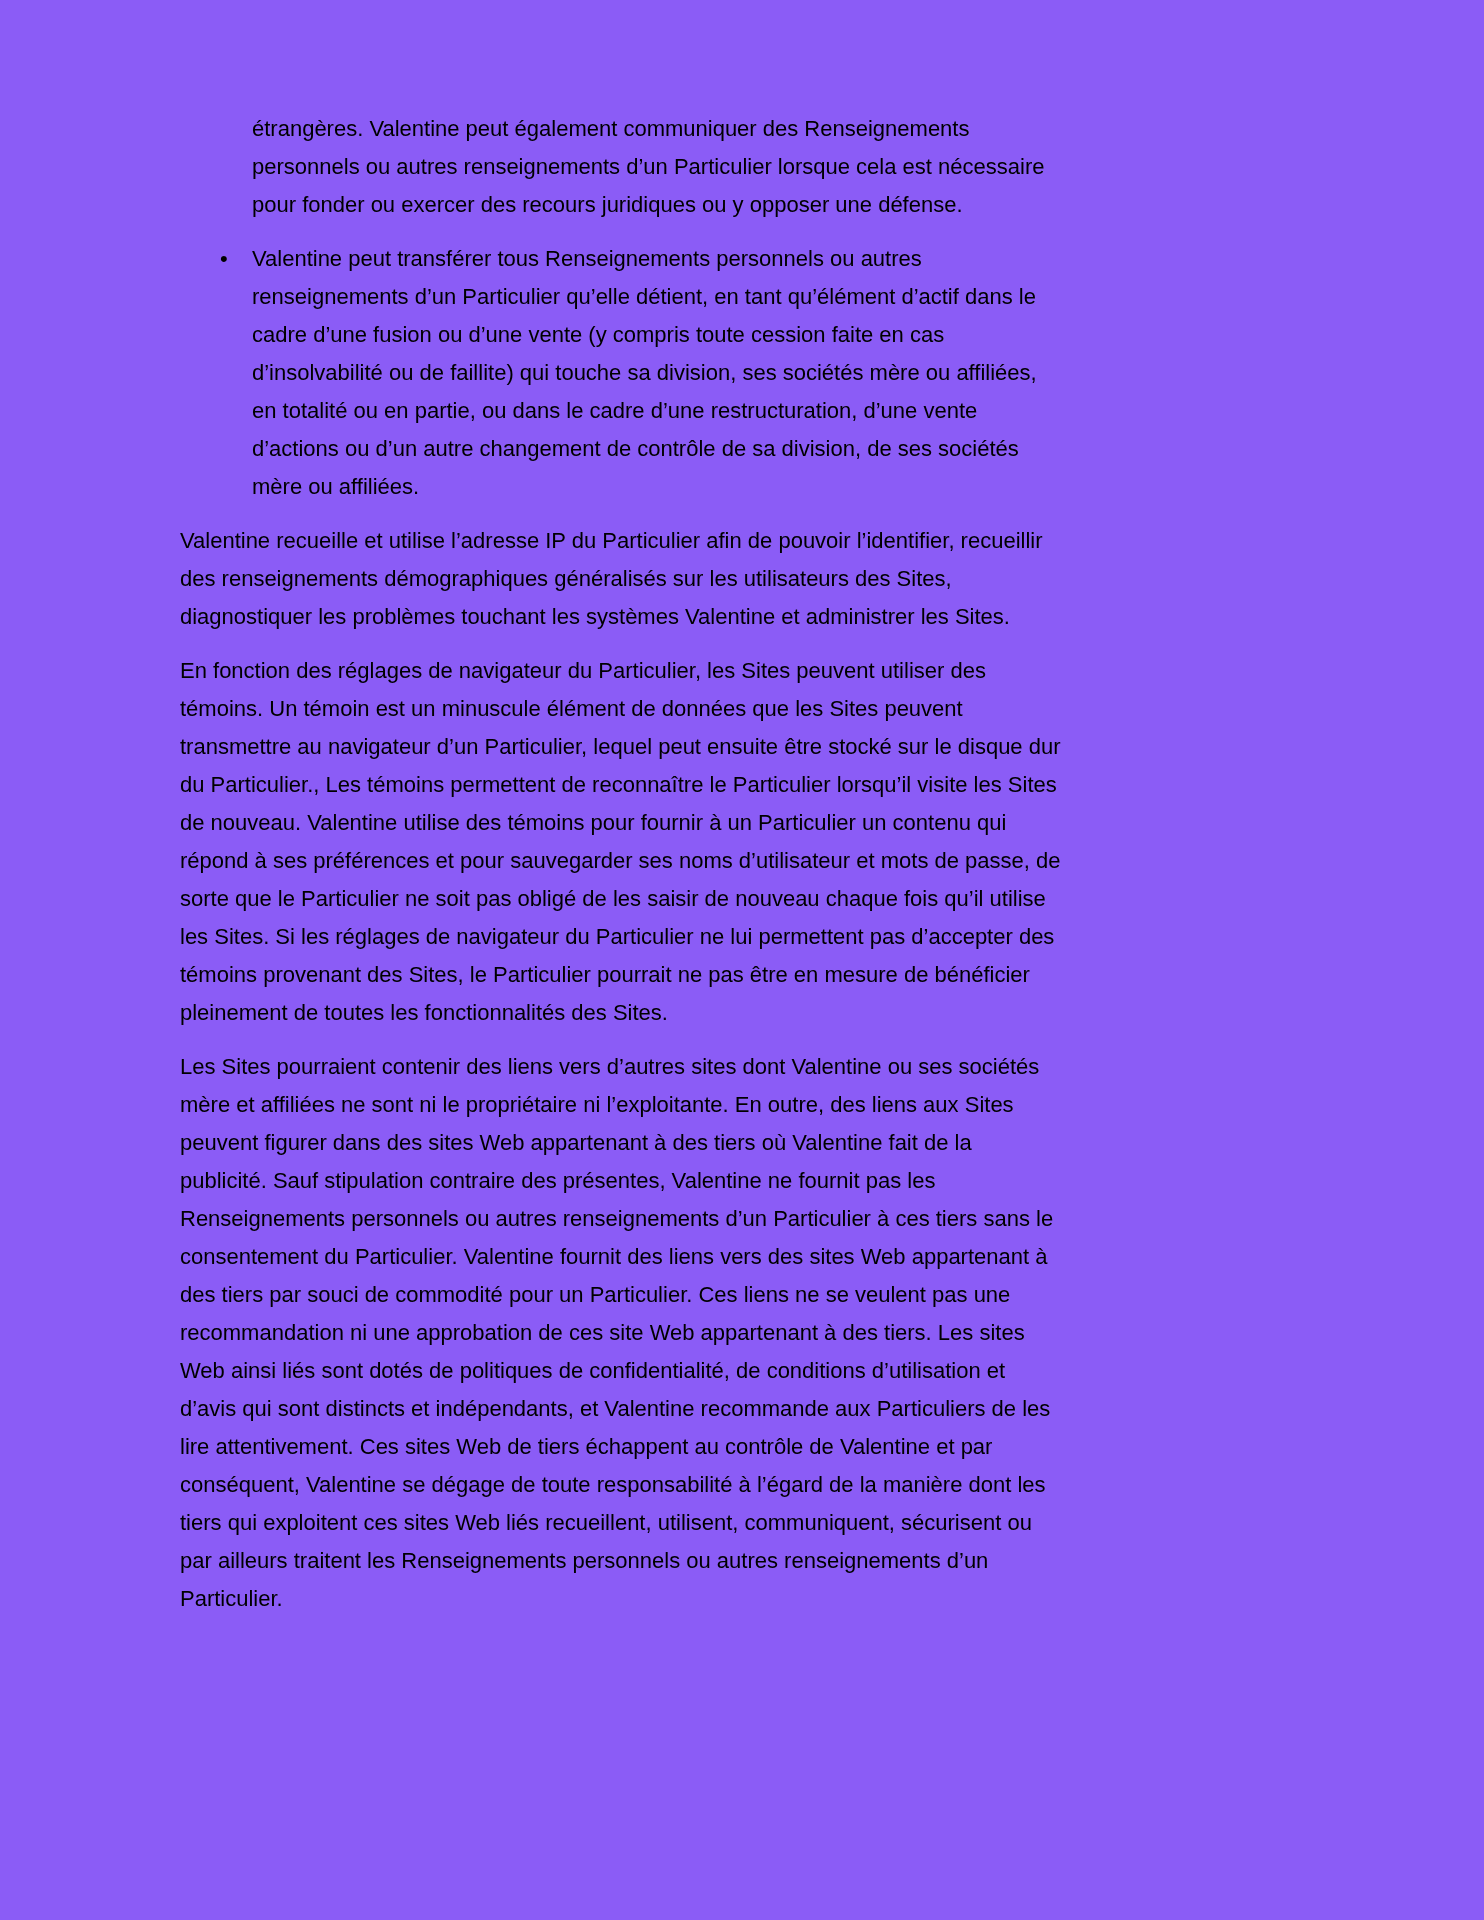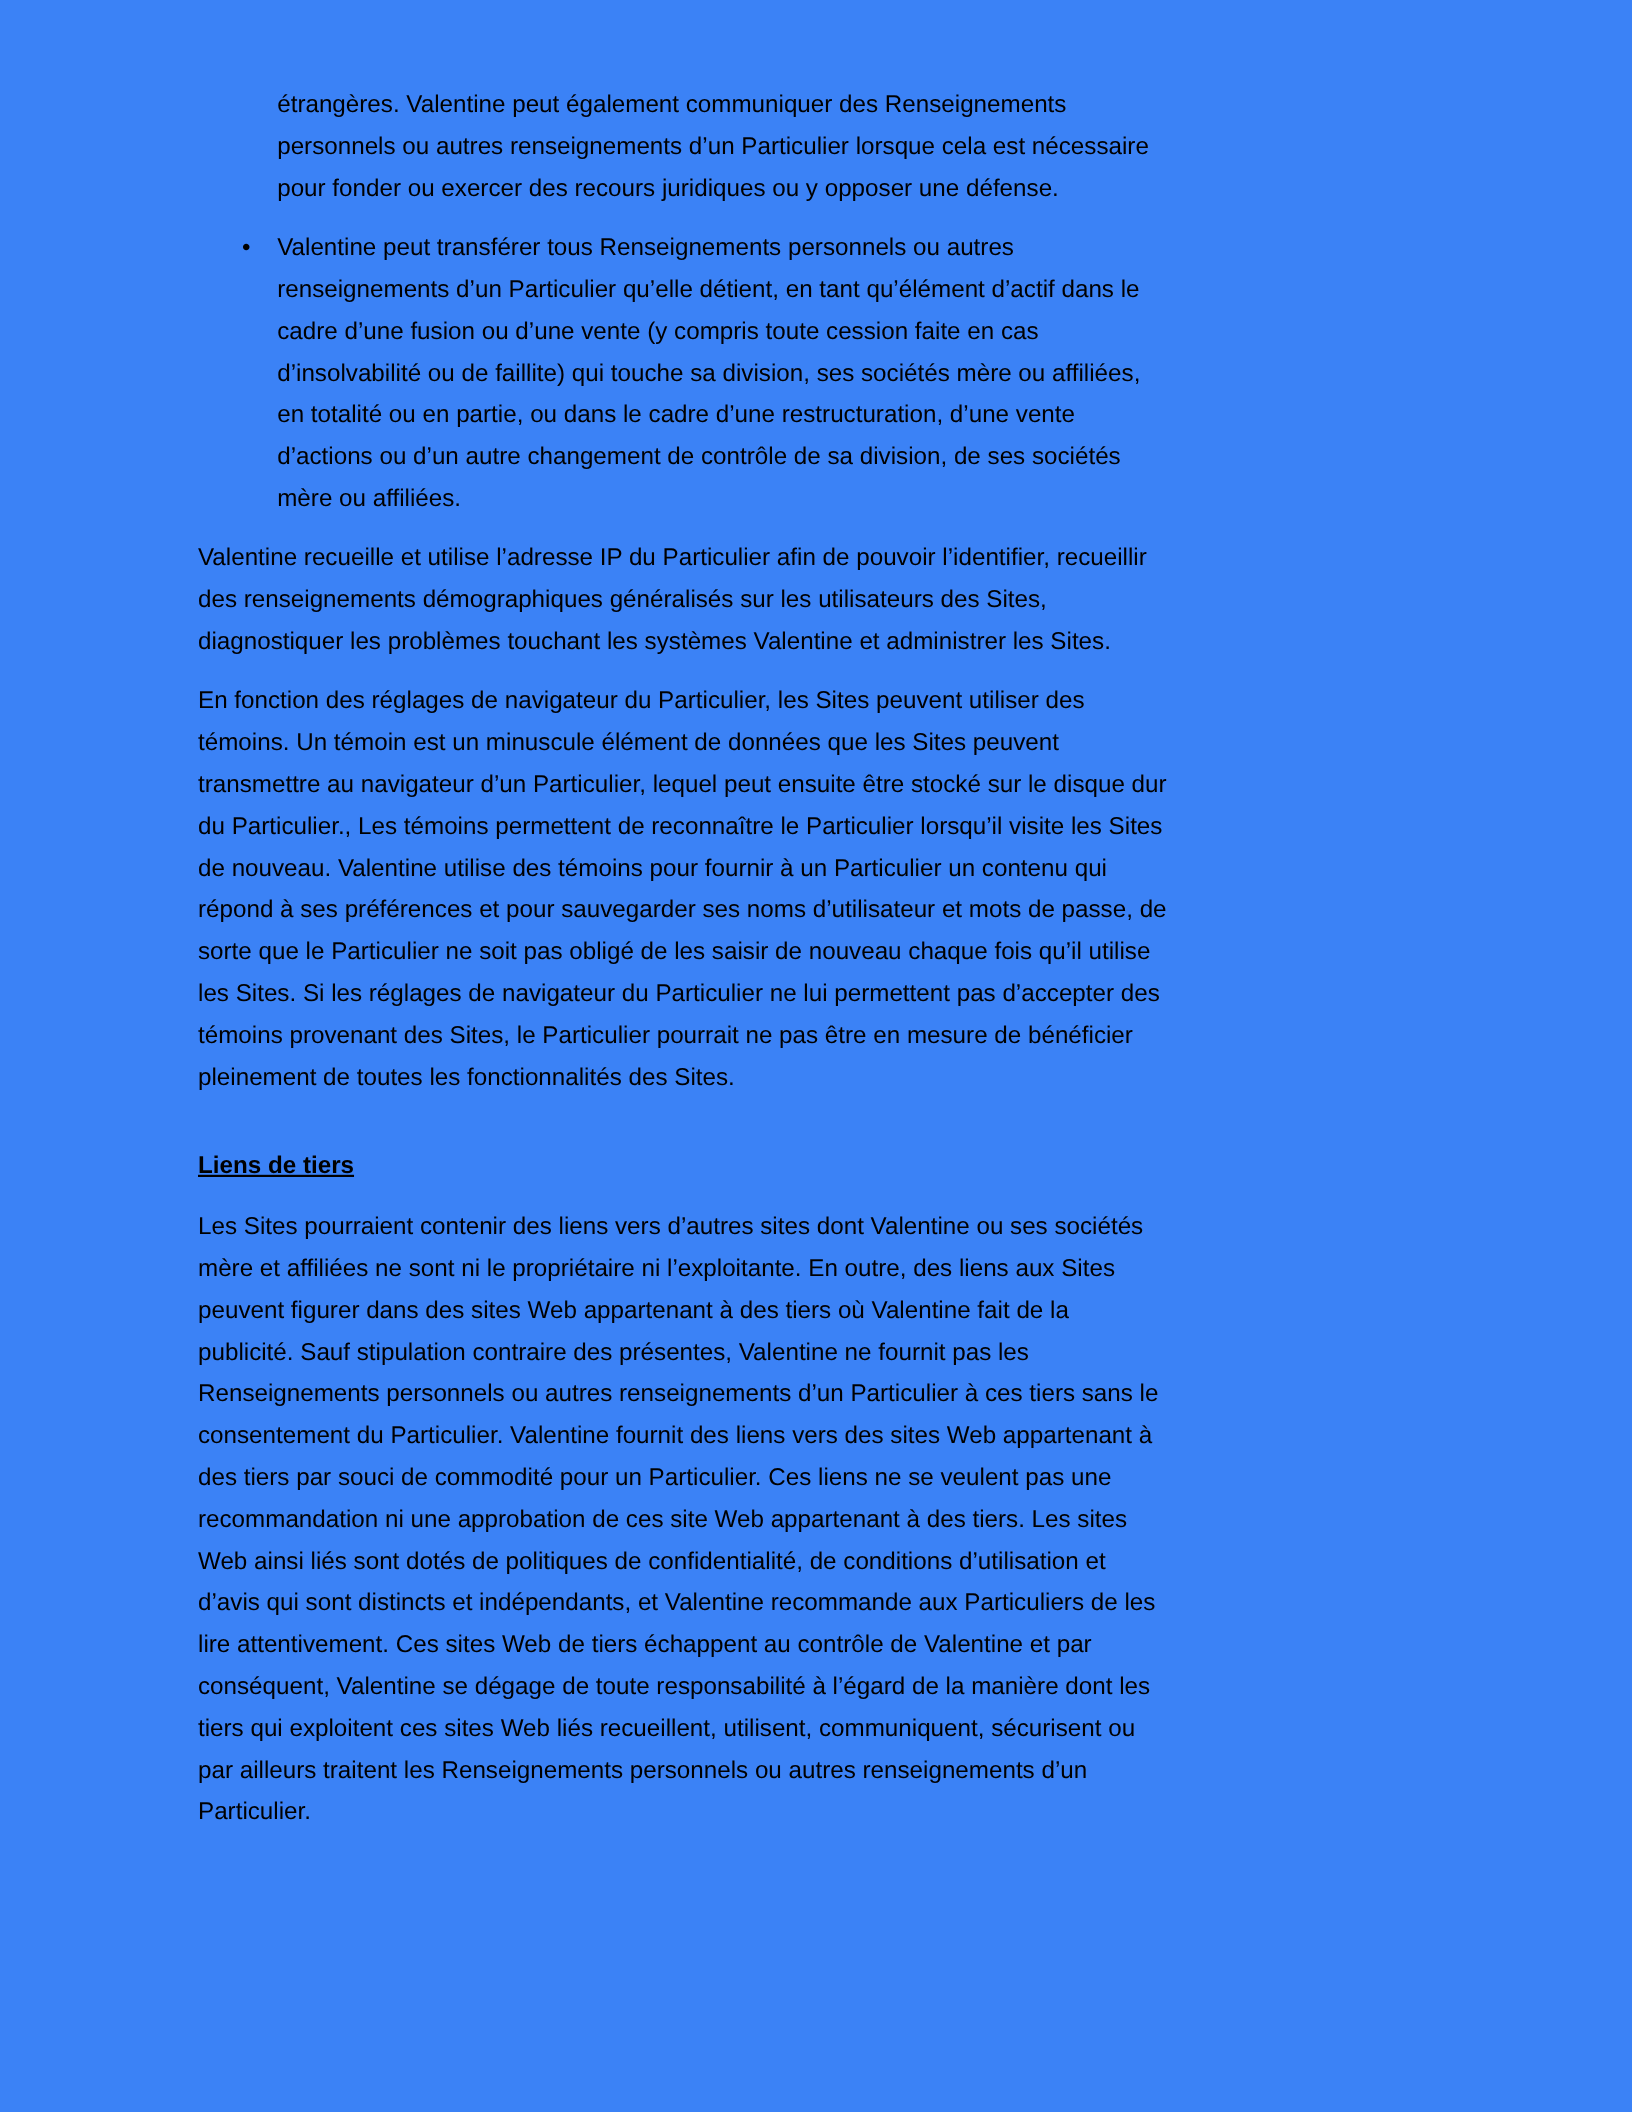--- a/index.html
+++ b/index.html
@@ -4,23 +4,23 @@
 <style>
   html, body {
     margin: 0;
     padding: 0;
     background: #ffffff;
   }
   .page {
     width: 1484px;
     min-height: 1920px;
     margin: 0 auto;
-    background: #3b82f6;
+    background: #8b5cf6;
     box-sizing: border-box;
-    padding: 76px 420px 80px 180px;
+    padding: 110px 420px 80px 180px;
     color: #000000;
     font-family: "Liberation Sans", sans-serif;
     font-size: 22px;
     line-height: 38px;
     -webkit-font-smoothing: antialiased;
   }
   .paragraph {
     margin: 0 0 16px 0;
   }
   .list-continuation {
@@ -62,17 +62,16 @@
     <span class="bullet-marker">•</span>
     <span>Valentine peut transférer tous Renseignements personnels ou autres renseignements d’un Particulier qu’elle détient, en tant qu’élément d’actif dans le cadre d’une fusion ou d’une vente (y compris toute cession faite en cas d’insolvabilité ou de faillite) qui touche sa division, ses sociétés mère ou affiliées, en totalité ou en partie, ou dans le cadre d’une restructuration, d’une vente d’actions ou d’un autre changement de contrôle de sa division, de ses sociétés mère ou affiliées.</span>
   </div>
 
   <div class="section section-first">
     <p class="paragraph">Valentine recueille et utilise l’adresse IP du Particulier afin de pouvoir l’identifier, recueillir des renseignements démographiques généralisés sur les utilisateurs des Sites, diagnostiquer les problèmes touchant les systèmes Valentine et administrer les Sites.</p>
     <p class="paragraph">En fonction des réglages de navigateur du Particulier, les Sites peuvent utiliser des témoins. Un témoin est un minuscule élément de données que les Sites peuvent transmettre au navigateur d’un Particulier, lequel peut ensuite être stocké sur le disque dur du Particulier., Les témoins permettent de reconnaître le Particulier lorsqu’il visite les Sites de nouveau. Valentine utilise des témoins pour fournir à un Particulier un contenu qui répond à ses préférences et pour sauvegarder ses noms d’utilisateur et mots de passe, de sorte que le Particulier ne soit pas obligé de les saisir de nouveau chaque fois qu’il utilise les Sites. Si les réglages de navigateur du Particulier ne lui permettent pas d’accepter des témoins provenant des Sites, le Particulier pourrait ne pas être en mesure de bénéficier pleinement de toutes les fonctionnalités des Sites.</p>
   </div>
 
   <div class="section">
-    <div class="section-heading">Liens de tiers</div>
     <p class="paragraph">Les Sites pourraient contenir des liens vers d’autres sites dont Valentine ou ses sociétés mère et affiliées ne sont ni le propriétaire ni l’exploitante. En outre, des liens aux Sites peuvent figurer dans des sites Web appartenant à des tiers où Valentine fait de la publicité. Sauf stipulation contraire des présentes, Valentine ne fournit pas les Renseignements personnels ou autres renseignements d’un Particulier à ces tiers sans le consentement du Particulier. Valentine fournit des liens vers des sites Web appartenant à des tiers par souci de commodité pour un Particulier. Ces liens ne se veulent pas une recommandation ni une approbation de ces site Web appartenant à des tiers. Les sites Web ainsi liés sont dotés de politiques de confidentialité, de conditions d’utilisation et d’avis qui sont distincts et indépendants, et Valentine recommande aux Particuliers de les lire attentivement. Ces sites Web de tiers échappent au contrôle de Valentine et par conséquent, Valentine se dégage de toute responsabilité à l’égard  de la manière dont les tiers qui exploitent ces sites Web liés recueillent, utilisent, communiquent, sécurisent ou par ailleurs traitent les Renseignements personnels ou autres renseignements d’un Particulier.</p>
   </div>
 
 </div>
 
 </body></html>

